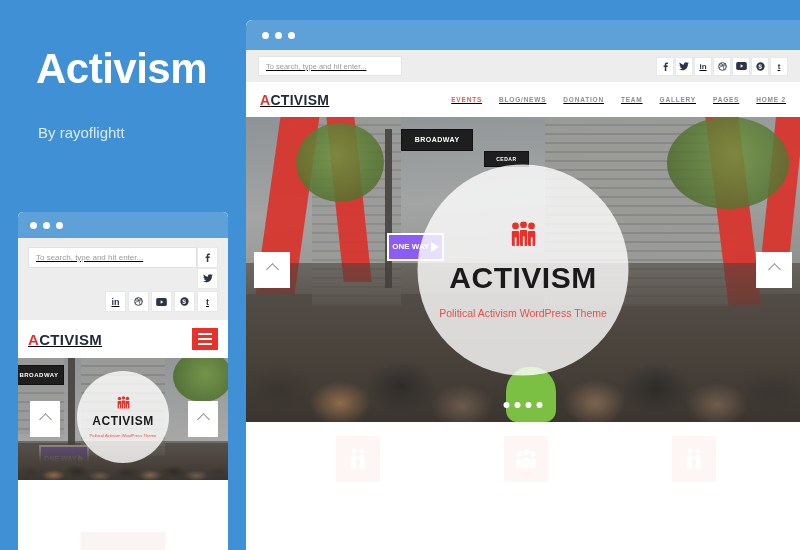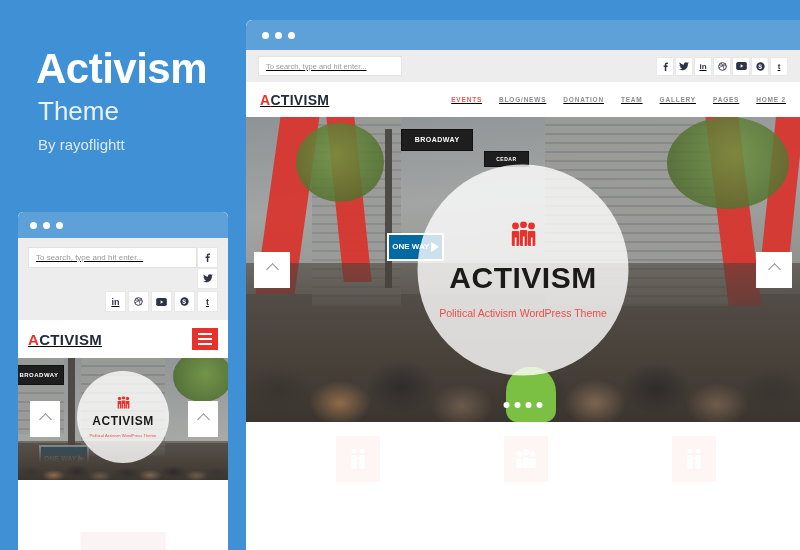--- a/index.html
+++ b/index.html
@@ -15,21 +15,21 @@
   .promo { position: absolute; left: 0; top: 0; width: 240px; height: 550px; }
   .promo-title {
     position: absolute; left: 36px; top: 45px;
     font-size: 42px; font-weight: bold; color: #ffffff; letter-spacing: -0.5px;
   }
   .promo-sub {
     position: absolute; left: 38px; top: 96px;
     font-size: 26px; font-weight: 300; color: #e9f2fb;
   }
   .promo-by {
-    position: absolute; left: 38px; top: 136px;
+    position: absolute; left: 38px; top: 124px;
     font-size: 15px; font-weight: 400; color: #dce9f7;
   }
 
   
   .win { position: absolute; background: #ffffff; overflow: hidden; text-decoration: underline; }
   .win-bar { background: #5ea0d8; display: flex; align-items: center; }
   .dot { width: 7px; height: 7px; border-radius: 50%; background: #ffffff; margin-right: 6px; }
 
   
   .mobile { left: 18px; top: 212px; width: 210px; height: 338px;
@@ -124,21 +124,21 @@
   .greenhat {
     position: absolute; background: #7cc043; border-radius: 46% 46% 22% 22%;
   }
   .signboard {
     position: absolute; background: #1e1e1e; color: #fff;
     display: flex; align-items: center; justify-content: center;
     font-size: 7px; font-weight: bold; letter-spacing: .5px;
     border: 1px solid #111;
   }
   .onewaysign {
-    position: absolute; background: #0369a1; border: 2px solid #fff;
+    position: absolute; background: #8b5cf6; border: 2px solid #fff;
     color: #fff; display: flex; align-items: center; gap: 2px;
     font-size: 8px; font-weight: bold; padding: 12px 3px;
   }
   .arrow-tri {
     width: 0; height: 0; border-top: 5px solid transparent;
     border-bottom: 5px solid transparent; border-left: 8px solid #fff;
   }
   .pole { position: absolute; background: #4d4a47; }
 
   
@@ -165,21 +165,20 @@
   .dots { position: absolute; display: flex; gap: 5px; }
   .cdot { border-radius: 50%; background: #ffffff; }
 </style>
 </head>
 <body>
 
 <div class="stage">
 
   <div class="promo">
     <div class="promo-title">Activism</div>
-    <div class="promo-sub">Theme</div>
     <div class="promo-by">By rayoflightt</div>
   </div>
 
   <div class="win desktop">
 
     <div class="win-bar">
       <span class="dot"></span>
       <span class="dot"></span>
       <span class="dot"></span>
     </div>

